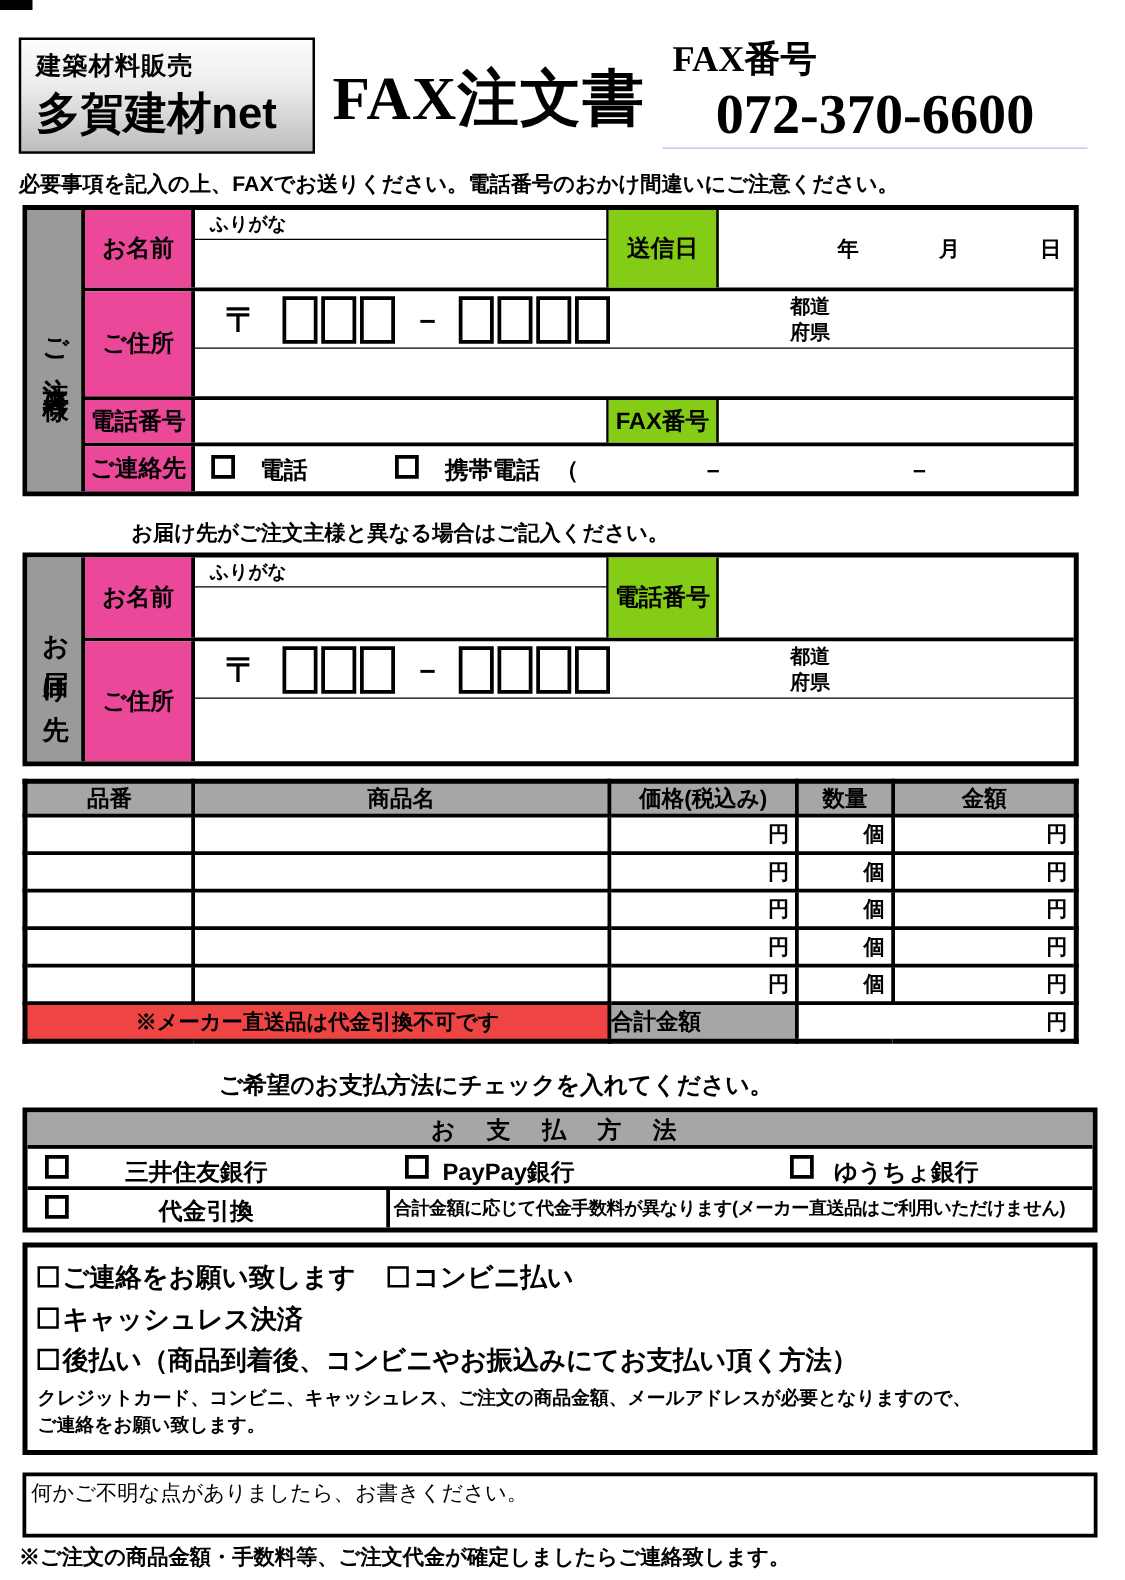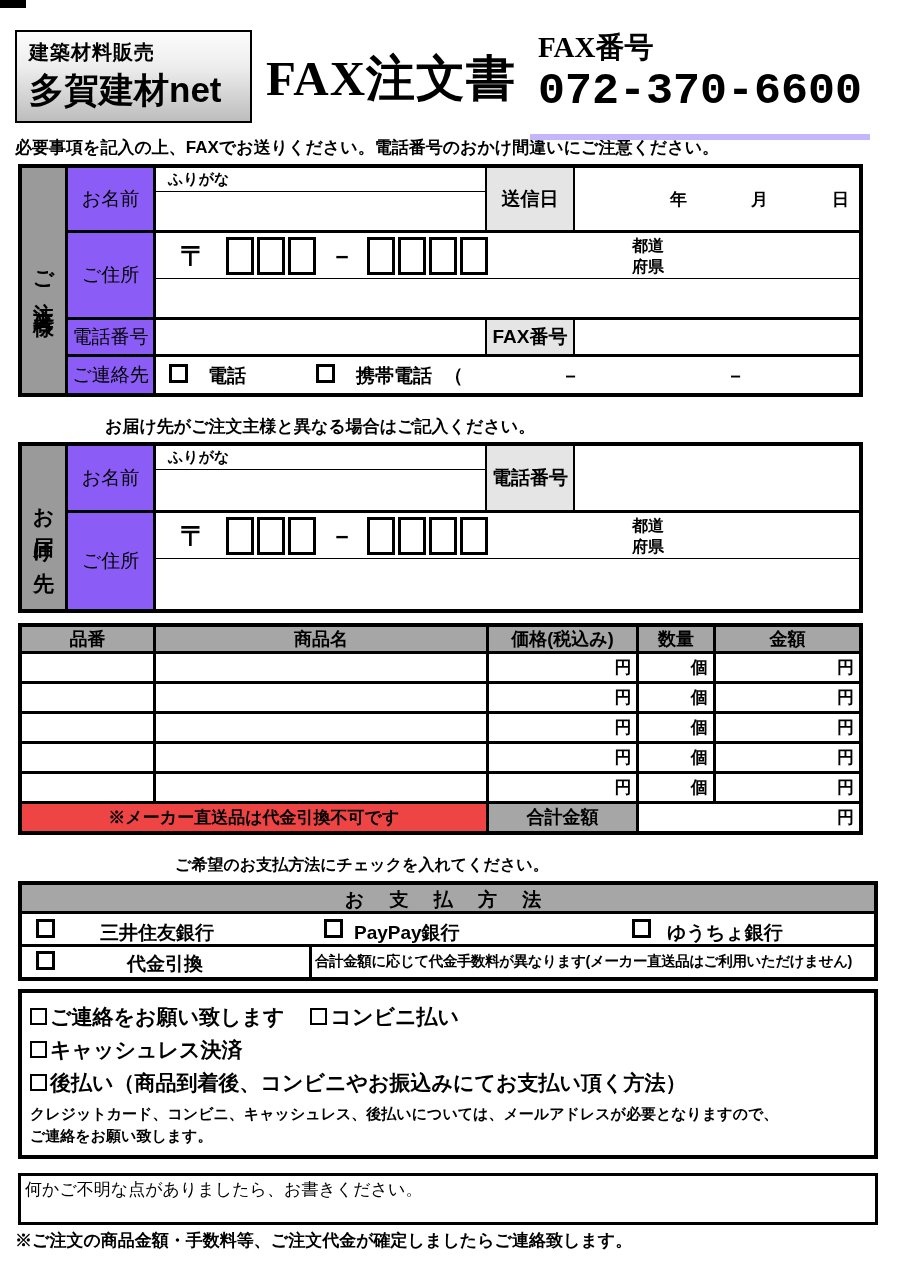--- a/index.html
+++ b/index.html
@@ -12,37 +12,37 @@
   .header { position:relative; height:134px; }
   .logo { position:absolute; left:15px; top:30px; width:237px; height:93px;
           border:2px solid #000; background:linear-gradient(#fcfcfc,#ededed 40%,#bdbdbd);
           padding:7px 12px; }
   .logo-l1 { font-size:20px; font-weight:bold; letter-spacing:1px; }
   .logo-l2 { font-size:35px; font-weight:bold; margin-top:1px; }
   .doc-title { position:absolute; left:266px; top:46px; font-family:"Liberation Serif",serif;
                font-size:49px; font-weight:bold; letter-spacing:1px; }
   .fax-block { position:absolute; left:530px; top:28px; width:340px; }
   .fax-label { font-family:"Liberation Serif",serif; font-size:29px; font-weight:bold; padding-left:8px; }
-  .fax-number { font-family:Liberation Mono, monospace; font-size:45px; font-weight:bold;
-                text-align:center; border-bottom:6px solid #c4b5fd; padding-bottom:19px; line-height:1.05; }
+  .fax-number { font-family:Liberation Serif, serif; font-size:45px; font-weight:bold;
+                text-align:center; border-bottom:1px solid #c4b5fd; padding-bottom:3px; line-height:1.05; }
 
   .instruction { margin:2px 0 5px 15px; font-size:17px; font-weight:bold; }
 
   
   .tbl { margin-left:18px; width:845px; border:4px solid #000; display:flex; }
   .vcol { width:46px; background:#9a9a9a; border-right:3px solid #000; display:flex;
           align-items:center; justify-content:center; flex-shrink:0; }
   .vtext { writing-mode:vertical-rl; text-orientation:upright; font-size:21px; font-weight:bold;
            letter-spacing:5px; }
   .tmain { flex:1; display:flex; flex-direction:column; }
   .band { display:flex; }
   .b-bot { border-bottom:3px solid #000; }
-  .rowhdr { width:88px; background:#8b5cf6; border-right:3px solid #000; display:flex;
-            align-items:center; justify-content:center; font-size:19px; font-weight:normal; flex-shrink:0; }
-  .gray-hdr { width:88px; background:#e5e5e5; border-right:2px solid #000; display:flex;
+  .rowhdr { width:88px; background:#ec4899; border-right:3px solid #000; display:flex;
+            align-items:center; justify-content:center; font-size:19px; font-weight:bold; flex-shrink:0; }
+  .gray-hdr { width:88px; background:#84cc16; border-right:2px solid #000; display:flex;
               align-items:center; justify-content:center; font-size:19px; font-weight:bold; flex-shrink:0; }
 
   .name-area { width:331px; border-right:2px solid #000; display:flex; flex-direction:column; }
   .furigana { height:24px; border-bottom:1px solid #000; font-size:15px; font-weight:bold; padding:2px 0 0 12px; }
   .name-blank { flex:1; }
   .date-cell { flex:1; display:flex; align-items:center; justify-content:space-between;
                padding:0 10px 0 95px; font-size:17px; font-weight:bold; }
 
   .addr-area { flex:1; display:flex; flex-direction:column; }
   .postal-row { height:46px; border-bottom:1px solid #000; display:flex; align-items:center; position:relative; }
@@ -64,25 +64,25 @@
   
   .deliv-note { margin:18px 0 4px 105px; font-size:17px; font-weight:bold; }
 
   
   .prod { margin:10px 0 0 18px; width:845px; border-collapse:collapse; border:4px solid #000; }
   .prod th, .prod td { border:3px solid #000; }
   .prod th { height:27px; background:#a6a6a6; font-size:18px; font-weight:bold; }
   .prod td.blank { height:30px; }
   .prod td.unit { text-align:right; padding-right:5px; font-size:17px; font-weight:bold; }
   .prod td.fnote { background:#ef4444; text-align:center; font-size:17px; font-weight:bold; height:30px; }
-  .prod td.total { background:#a6a6a6; text-align:center; font-size:18px; font-weight:bold; }
+  .prod td.total { background:#a6a6a6; text-align:left; font-size:18px; font-weight:bold; }
   .c-pn { width:134px; } .c-nm { width:331px; } .c-pr { width:150px; } .c-qt { width:76px; } .c-am { width:146px; }
 
   
-  .pay-note { margin:20px 0 5px 175px; font-size:16px; font-weight:bold; }
+  .pay-note { margin:20px 0 5px 175px; font-size:19px; font-weight:bold; }
   .pay { margin-left:18px; width:860px; border:4px solid #000; }
   .pay-title { height:29px; background:#a6a6a6; border-bottom:3px solid #000; text-align:center;
                font-size:19px; font-weight:bold; letter-spacing:10px; line-height:29px; }
   .pay-row1 { height:33px; border-bottom:3px solid #000; position:relative; font-size:19px; font-weight:bold; }
   .pay-row2 { height:30px; display:flex; }
   .cod-cell { width:290px; border-right:3px solid #000; position:relative;
               font-size:19px; font-weight:bold; flex-shrink:0; }
   .cod-note { flex:1; display:flex; align-items:center; padding:0 3px; font-size:14.5px;
               font-weight:bold; letter-spacing:-0.4px; white-space:nowrap; }
 
@@ -310,21 +310,21 @@
 <div class="other">
   <div class="o-line">
     <span class="o-cbx"></span><span>ご連絡をお願い致します</span><span class="o-gap"></span><span class="o-cbx"></span><span>コンビニ払い</span>
   </div>
   <div class="o-line">
     <span class="o-cbx"></span><span>キャッシュレス決済</span>
   </div>
   <div class="o-line">
     <span class="o-cbx"></span><span>後払い（商品到着後、コンビニやお振込みにてお支払い頂く方法）</span>
   </div>
-  <div class="o-small">クレジットカード、コンビニ、キャッシュレス、後払いについては、メールアドレスが必要となりますので、</div>
+  <div class="o-small">クレジットカード、コンビニ、キャッシュレス、ご注文の商品金額、メールアドレスが必要となりますので、</div>
   <div class="o-small" style="margin-top:0;">ご連絡をお願い致します。</div>
 </div>
 
 <div class="comment">
   <span>何かご不明な点がありましたら、お書きください。</span>
 </div>
 
 <div class="fnotes">
   <div class="fn fn1">※ご注文の商品金額・手数料等、ご注文代金が確定しましたらご連絡致します。</div>
 

